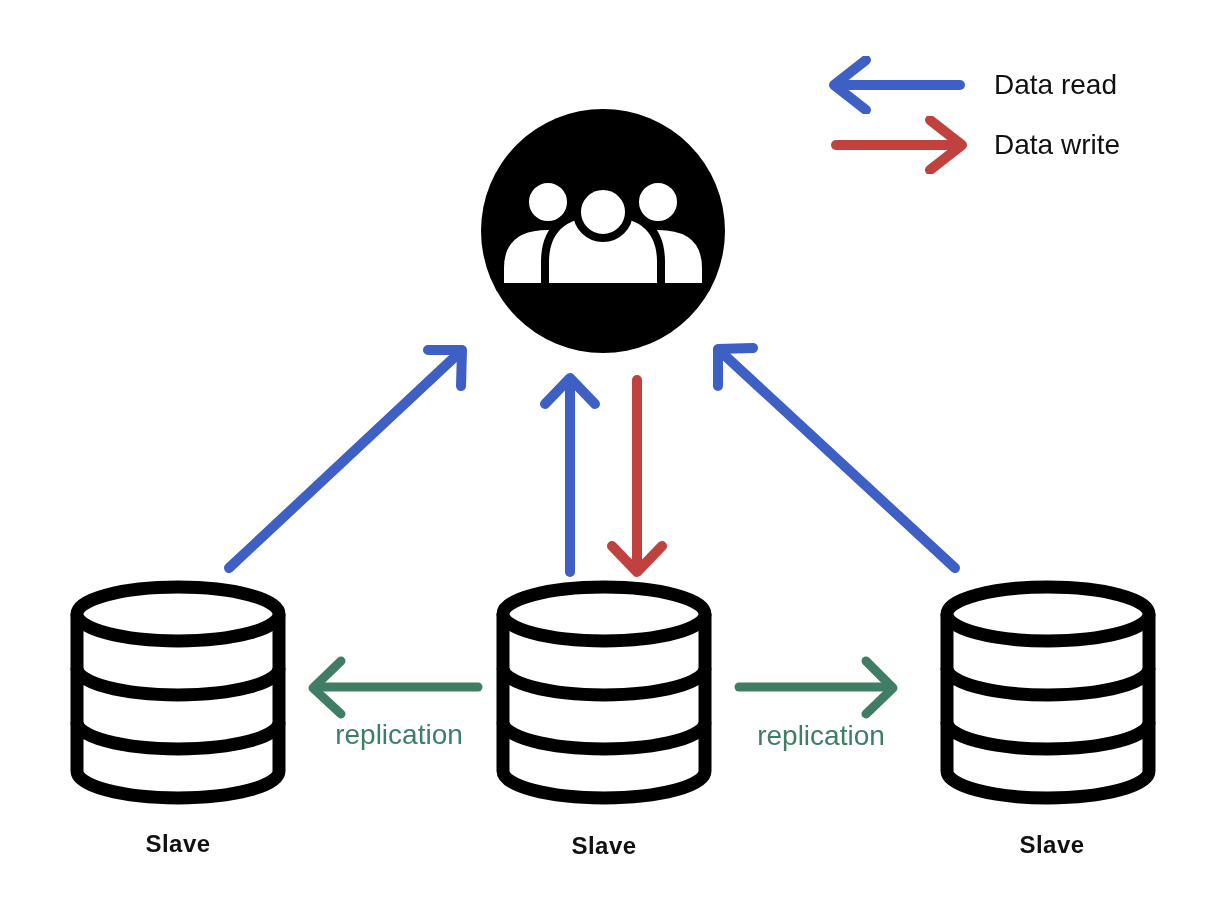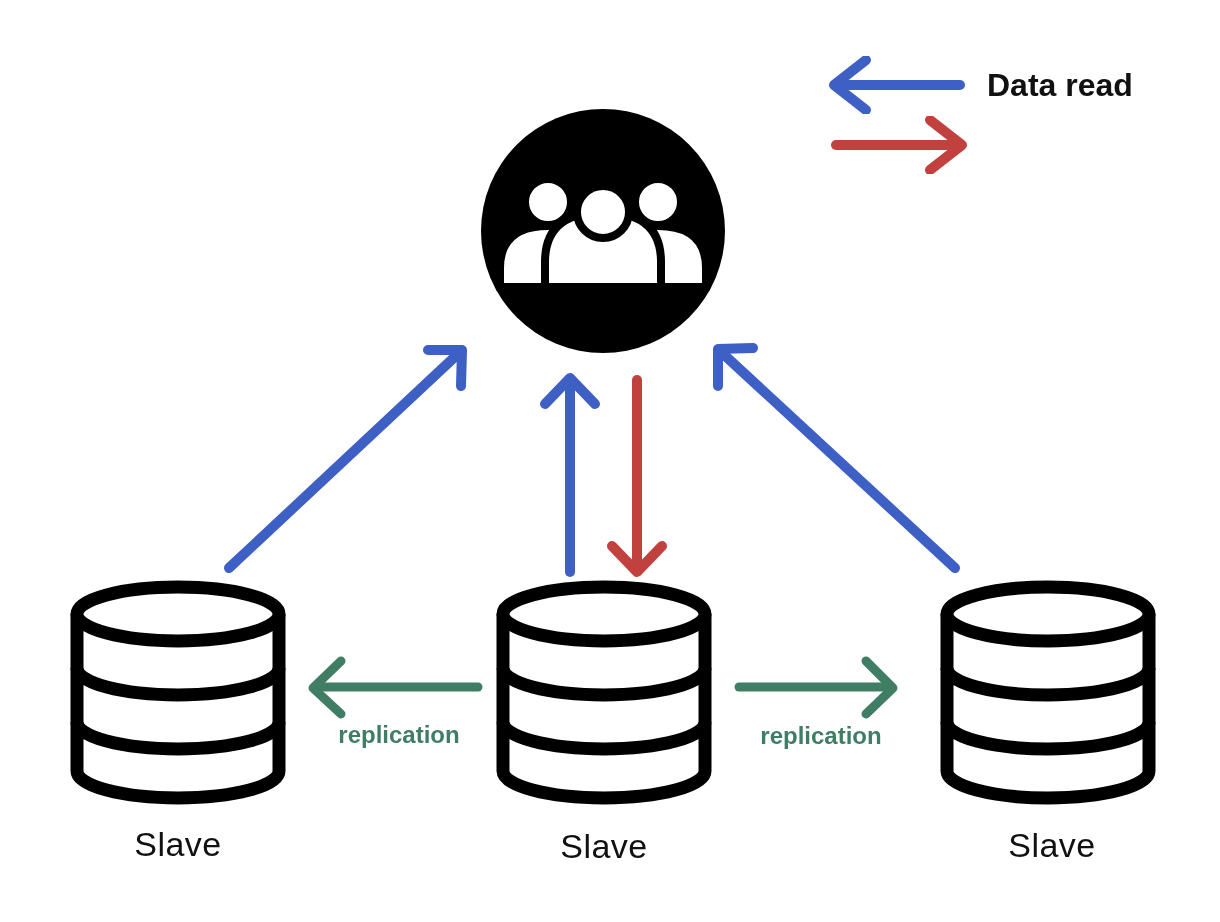--- a/index.html
+++ b/index.html
@@ -18,35 +18,35 @@
   .arrow-write{stroke:var(--write,#C0413E);}
   .arrow-repl{stroke:var(--replication,#3F7D64);stroke-width:9;}
   .db-shape{fill:#ffffff;stroke:var(--icon,#000000);stroke-width:13;}
   .db-band{fill:none;stroke:var(--icon,#000000);stroke-width:13;}
   .users-bg{fill:var(--icon,#000000);}
   .person{fill:#ffffff;stroke:var(--icon,#000000);stroke-width:8;}
 
   
   .node-label{
     position:absolute;transform:translate(-50%,-50%);
-    font-size:34px;font-weight:normal;color:var(--text,#111111);
+    font-size:24px;font-weight:bold;color:var(--text,#111111);
     white-space:nowrap;letter-spacing:0.5px;
   }
   .repl-label{
     position:absolute;transform:translate(-50%,-50%);
-    font-size:24px;font-weight:700;color:var(--replication,#3F7D64);
+    font-size:28px;font-weight:400;color:var(--replication,#3F7D64);
     white-space:nowrap;
   }
 
   
   .legend{position:absolute;left:828px;top:56px;display:flex;flex-direction:column;gap:2px;}
   .legend-row{display:flex;align-items:center;height:58px;}
   .legend-arrow{width:140px;height:58px;flex:0 0 auto;}
   .legend-label{
-    margin-left:19px;font-size:32px;font-weight:bold;
+    margin-left:26px;font-size:28px;font-weight:normal;
     color:var(--text,#111111);white-space:nowrap;
   }
 </style>
 </head>
 <body>
 
 <div class="canvas">
 
   <svg class="layer" viewBox="0 0 1220 922" aria-hidden="true">
 
@@ -130,16 +130,17 @@
         <path class="arrow arrow-read" d="M132,29 L8,29"></path>
         <path class="arrow arrow-read" d="M38,4 L6,29 L38,54"></path>
       </svg>
       <div class="legend-label">Data read</div>
     </div>
     <div class="legend-row">
       <svg class="legend-arrow" viewBox="0 0 140 58" aria-hidden="true">
         <path class="arrow arrow-write" d="M8,29 L132,29"></path>
         <path class="arrow arrow-write" d="M102,4 L134,29 L102,54"></path>
       </svg>
+      <div class="legend-label">Data write</div>
     </div>
   </div>
 
 </div>
 
 </body></html>

